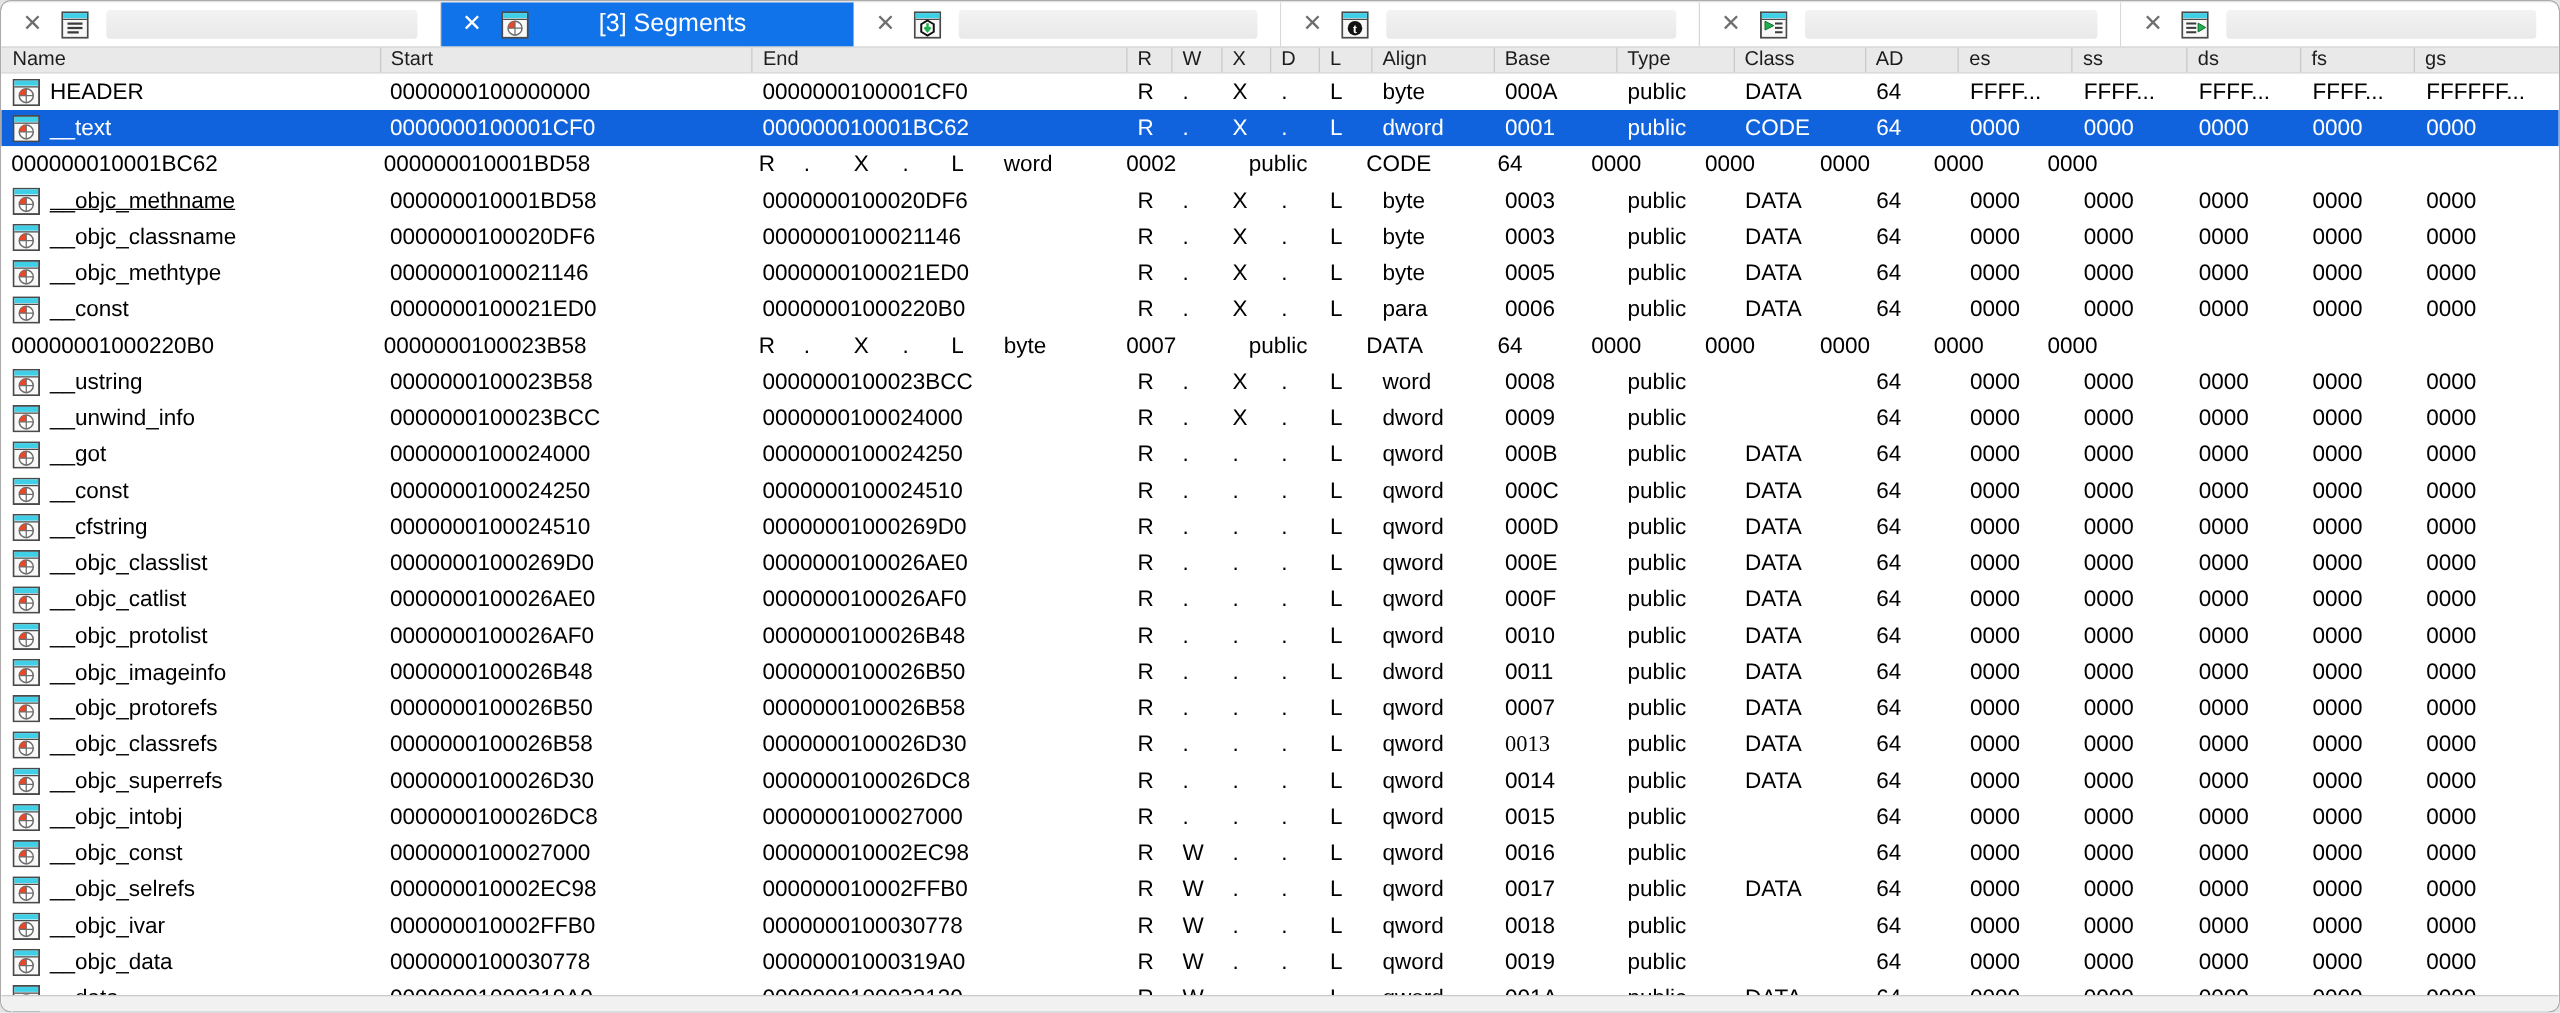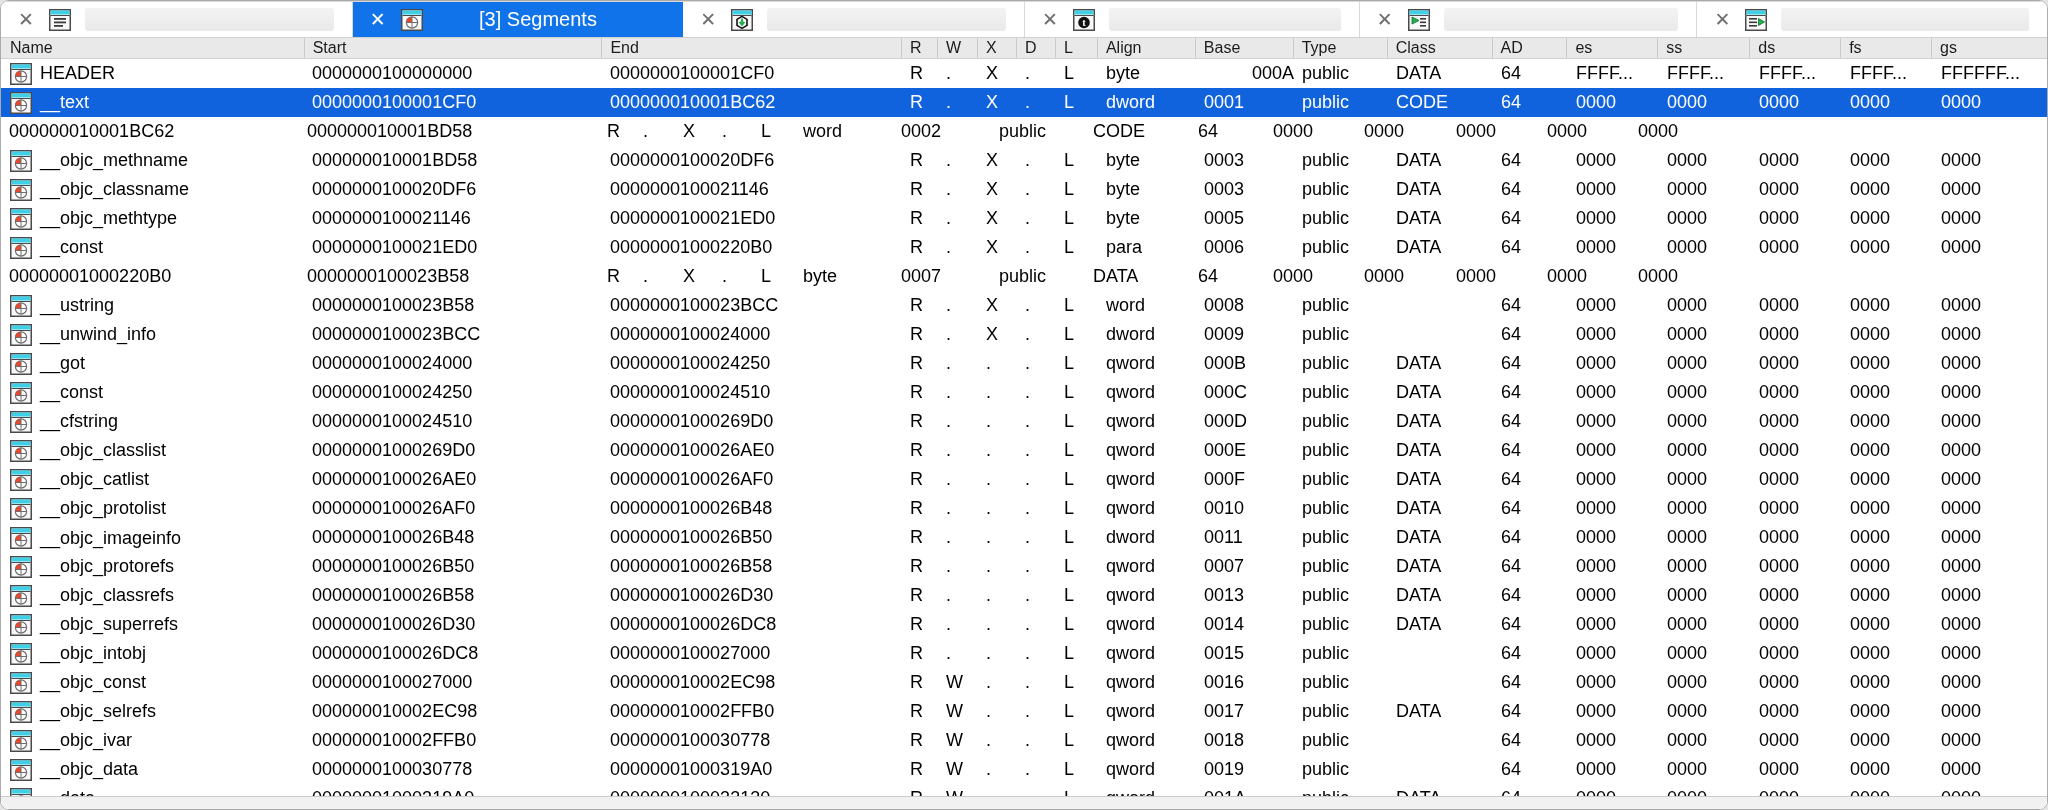--- a/index.html
+++ b/index.html
@@ -162,21 +162,21 @@
           <span>HEADER</span>
         </div>
         <div class="cell" style="width: 298px;">0000000100000000</div>
         <div class="cell" style="width: 300px;">0000000100001CF0</div>
         <div class="cell" style="width: 36px;">R</div>
         <div class="cell" style="width: 40px;">.</div>
         <div class="cell" style="width: 39px;">X</div>
         <div class="cell" style="width: 39px;">.</div>
         <div class="cell" style="width: 42px;">L</div>
         <div class="cell" style="width: 98px;">byte</div>
-        <div class="cell" style="width: 98px; text-align: right;">000A</div>
+        <div class="cell" style="width: 98px;">000A</div>
         <div class="cell" style="width: 94px;">public</div>
         <div class="cell" style="width: 105px;">DATA</div>
         <div class="cell" style="width: 75px;">64</div>
         <div class="cell" style="width: 91px;">FFFF...</div>
         <div class="cell" style="width: 92px;">FFFF...</div>
         <div class="cell" style="width: 91px;">FFFF...</div>
         <div class="cell" style="width: 91px;">FFFF...</div>
         <div class="cell" style="width: 116px;">FFFFFF...</div>
       </div>
       <div class="row selected">
@@ -225,21 +225,21 @@
         <div class="cell" style="width: 94px;">public</div>
         <div class="cell" style="width: 105px;">CODE</div>
         <div class="cell" style="width: 75px;">64</div>
         <div class="cell" style="width: 91px;">0000</div>
         <div class="cell" style="width: 92px;">0000</div>
         <div class="cell" style="width: 91px;">0000</div>
         <div class="cell" style="width: 91px;">0000</div>
         <div class="cell" style="width: 116px;">0000</div>
       </div>
       <div class="row">
-        <div class="cell name" style="width: 303px;">
+        <div class="cell name" style="width: 303px; text-decoration: underline;">
           <span class="seg-icon">
             <svg width="22" height="22" viewBox="0 0 22 22">
               <rect x="0.75" y="0.75" width="20.5" height="20.5" fill="#f8f8f8" stroke="#4a4a4a" stroke-width="1.5"></rect>
               <rect x="1.5" y="1.5" width="19" height="4" fill="#3fd0e8"></rect>
               <line x1="1.5" y1="6.5" x2="20.5" y2="6.5" stroke="#4a4a4a" stroke-width="1"></line>
               <circle cx="11" cy="13.5" r="5.6" fill="#ffffff" stroke="#6d6d6d" stroke-width="1.2"></circle>
               <path d="M11 13.5 L5.4 13.5 A5.6 5.6 0 0 1 11 7.9 Z" fill="#e8472a"></path>
               <line x1="5.4" y1="13.5" x2="16.6" y2="13.5" stroke="#6d6d6d" stroke-width="1"></line>
               <line x1="11" y1="7.9" x2="11" y2="19.1" stroke="#6d6d6d" stroke-width="1"></line>
             </svg>
@@ -728,21 +728,21 @@
           <span>__objc_classrefs</span>
         </div>
         <div class="cell" style="width: 298px;">0000000100026B58</div>
         <div class="cell" style="width: 300px;">0000000100026D30</div>
         <div class="cell" style="width: 36px;">R</div>
         <div class="cell" style="width: 40px;">.</div>
         <div class="cell" style="width: 39px;">.</div>
         <div class="cell" style="width: 39px;">.</div>
         <div class="cell" style="width: 42px;">L</div>
         <div class="cell" style="width: 98px;">qword</div>
-        <div class="cell" style="width: 98px;">0013</div>
+        <div class="cell" style="width: 98px; font-family: Liberation Serif, serif;">0013</div>
         <div class="cell" style="width: 94px;">public</div>
         <div class="cell" style="width: 105px;">DATA</div>
         <div class="cell" style="width: 75px;">64</div>
         <div class="cell" style="width: 91px;">0000</div>
         <div class="cell" style="width: 92px;">0000</div>
         <div class="cell" style="width: 91px;">0000</div>
         <div class="cell" style="width: 91px;">0000</div>
         <div class="cell" style="width: 116px;">0000</div>
       </div>
       <div class="row">

